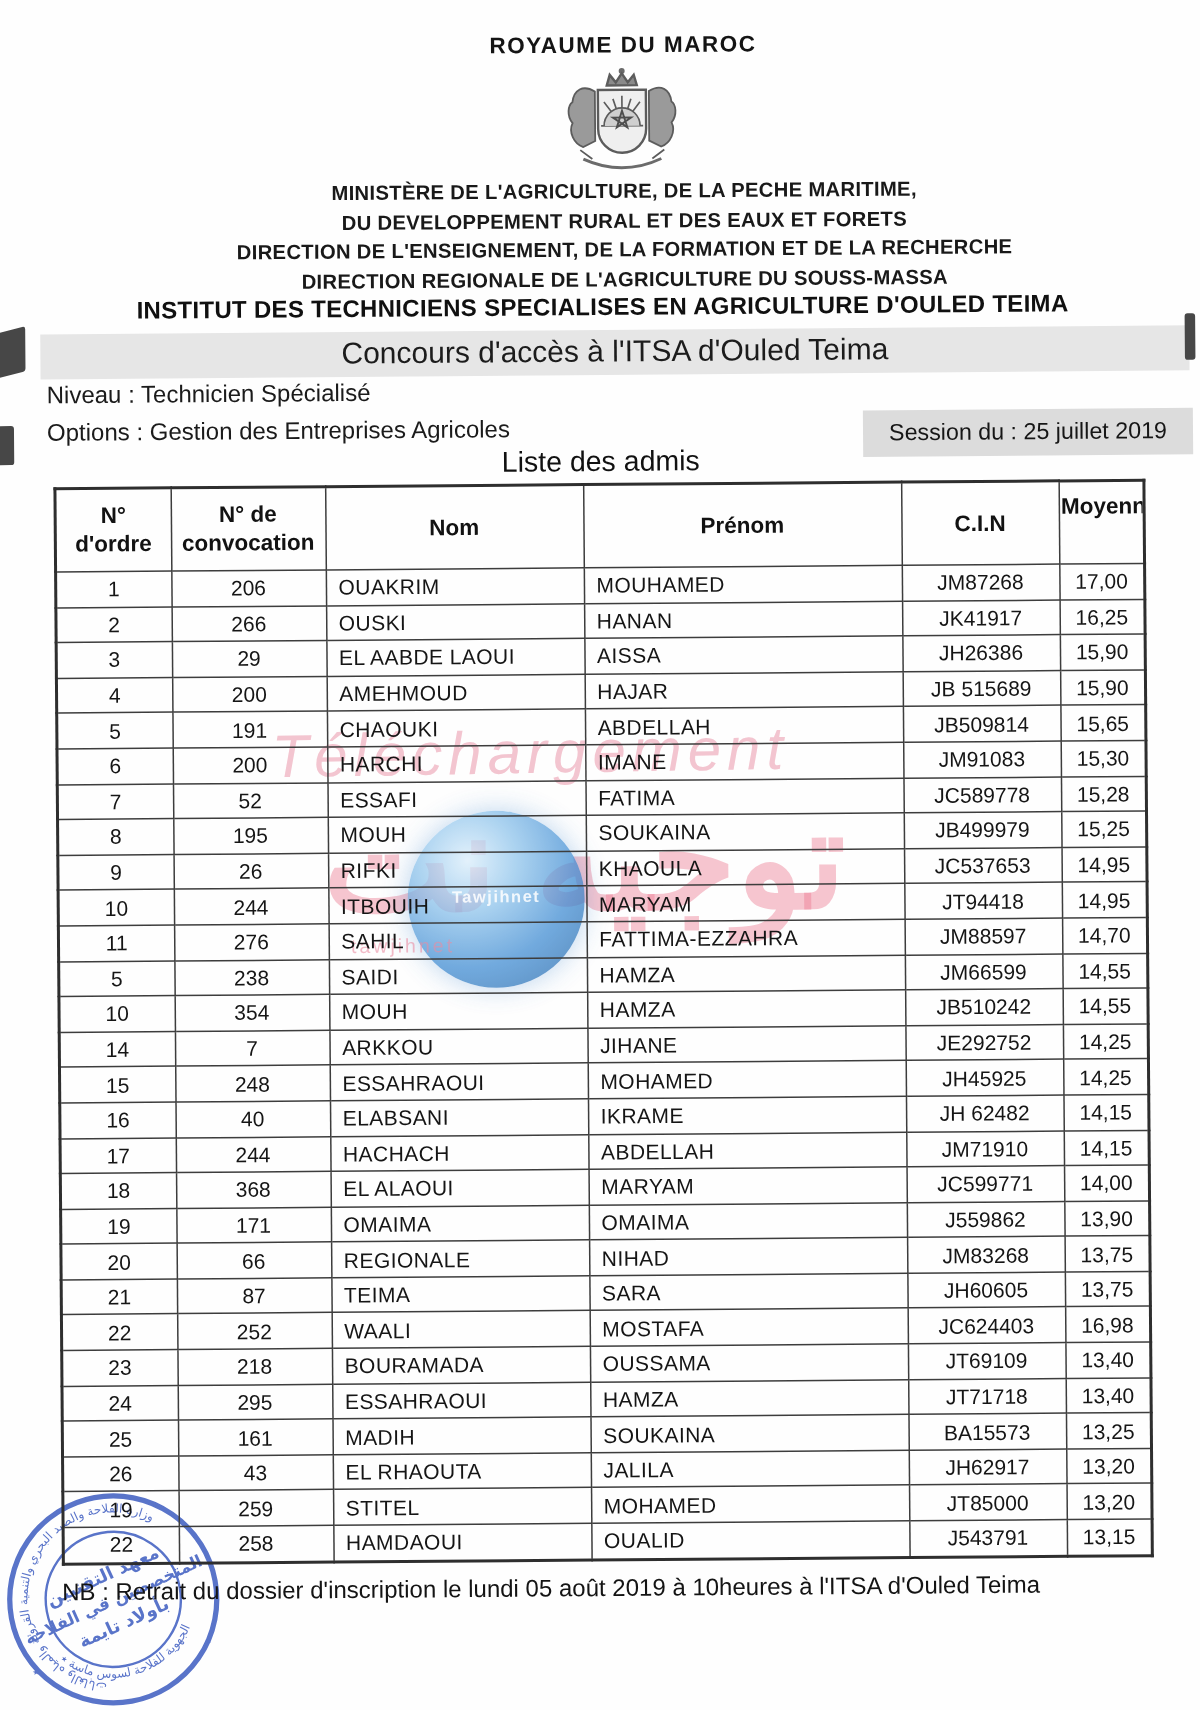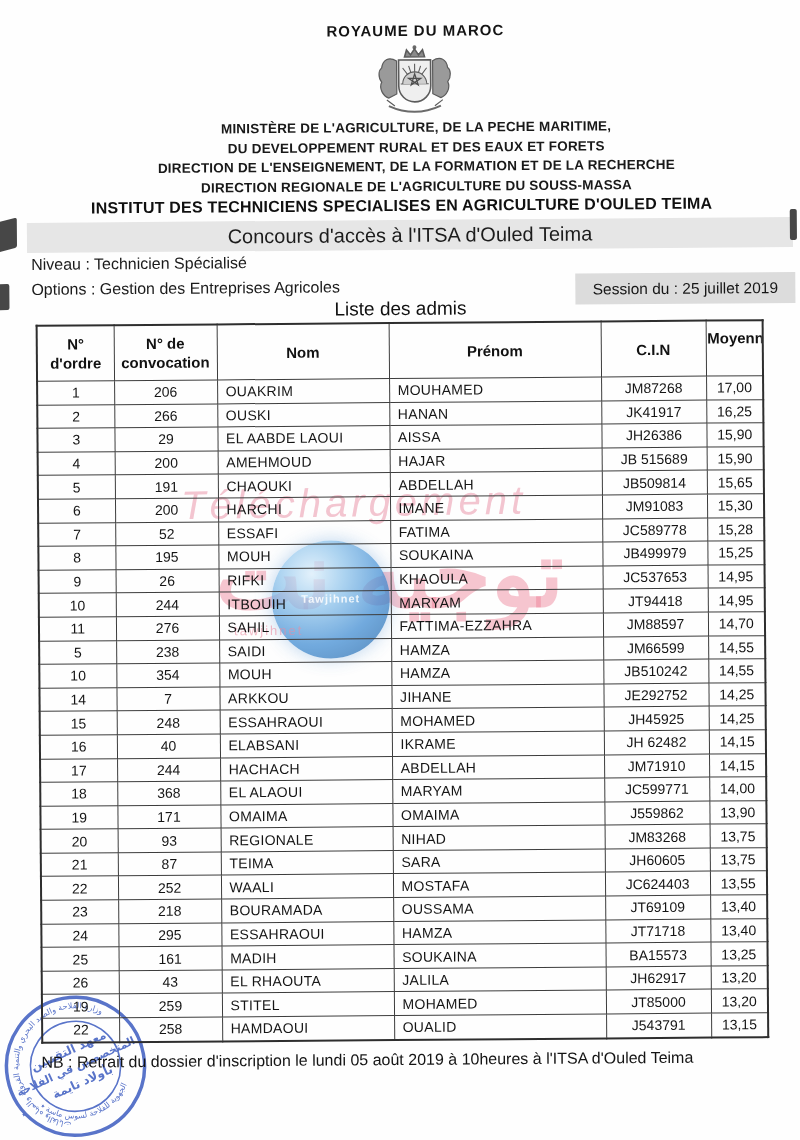--- a/index.html
+++ b/index.html
@@ -300,21 +300,21 @@
         <td>19</td>
         <td>171</td>
         <td class="left">OMAIMA</td>
         <td class="left">OMAIMA</td>
         <td>J559862</td>
         <td>13,90</td>
       </tr>
 
       <tr>
         <td>20</td>
-        <td>93</td>
+        <td>66</td>
         <td class="left">REGIONALE</td>
         <td class="left">NIHAD</td>
         <td>JM83268</td>
         <td>13,75</td>
       </tr>
 
       <tr>
         <td>21</td>
         <td>87</td>
         <td class="left">TEIMA</td>
@@ -322,21 +322,21 @@
         <td>JH60605</td>
         <td>13,75</td>
       </tr>
 
       <tr>
         <td>22</td>
         <td>252</td>
         <td class="left">WAALI</td>
         <td class="left">MOSTAFA</td>
         <td>JC624403</td>
-        <td>13,55</td>
+        <td>16,98</td>
       </tr>
 
       <tr>
         <td>23</td>
         <td>218</td>
         <td class="left">BOURAMADA</td>
         <td class="left">OUSSAMA</td>
         <td>JT69109</td>
         <td>13,40</td>
       </tr>

